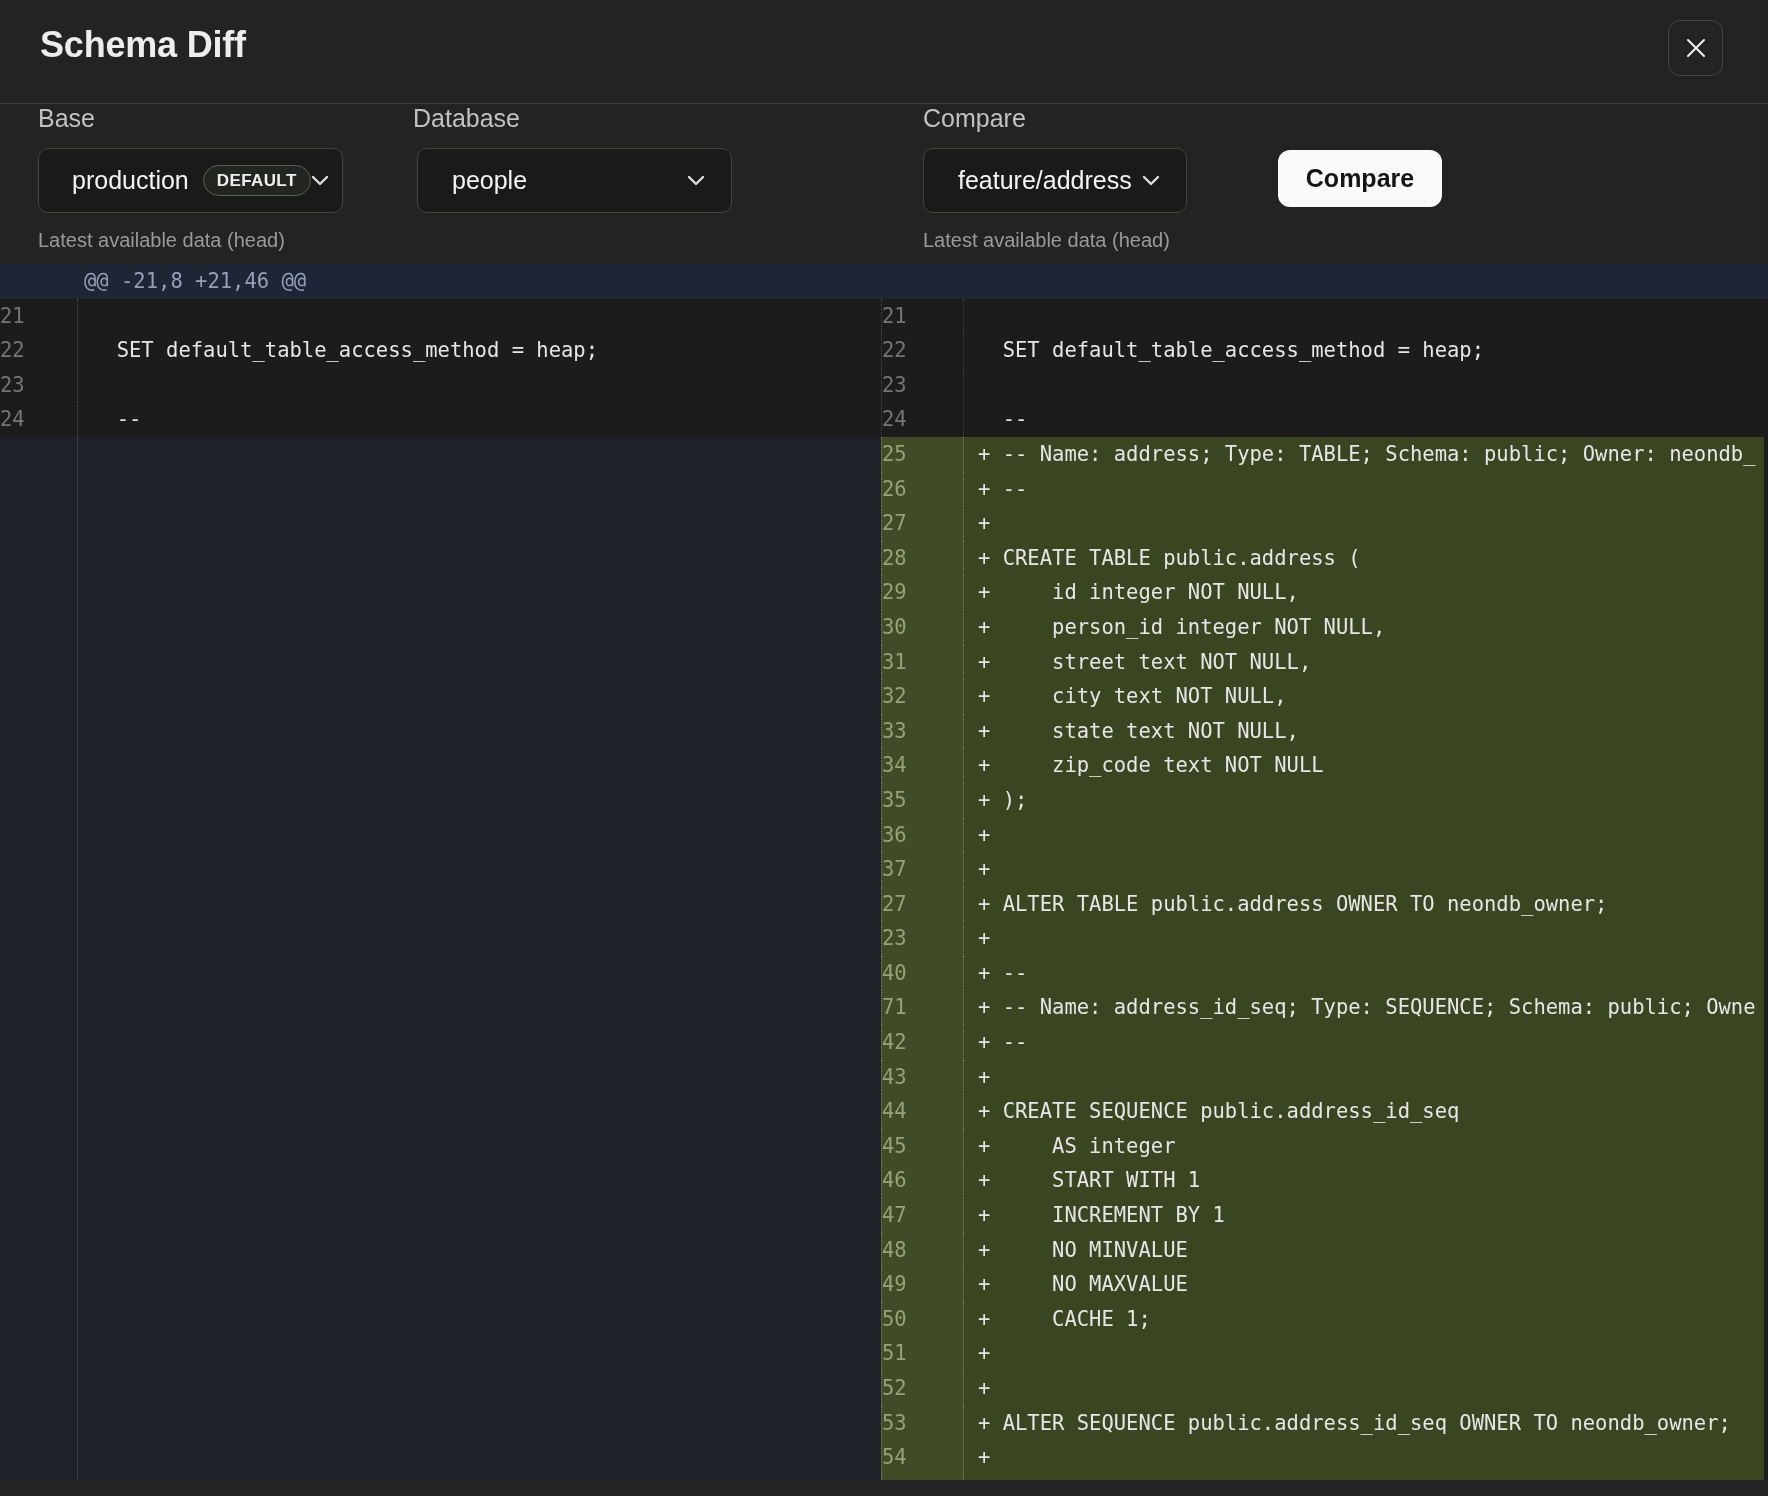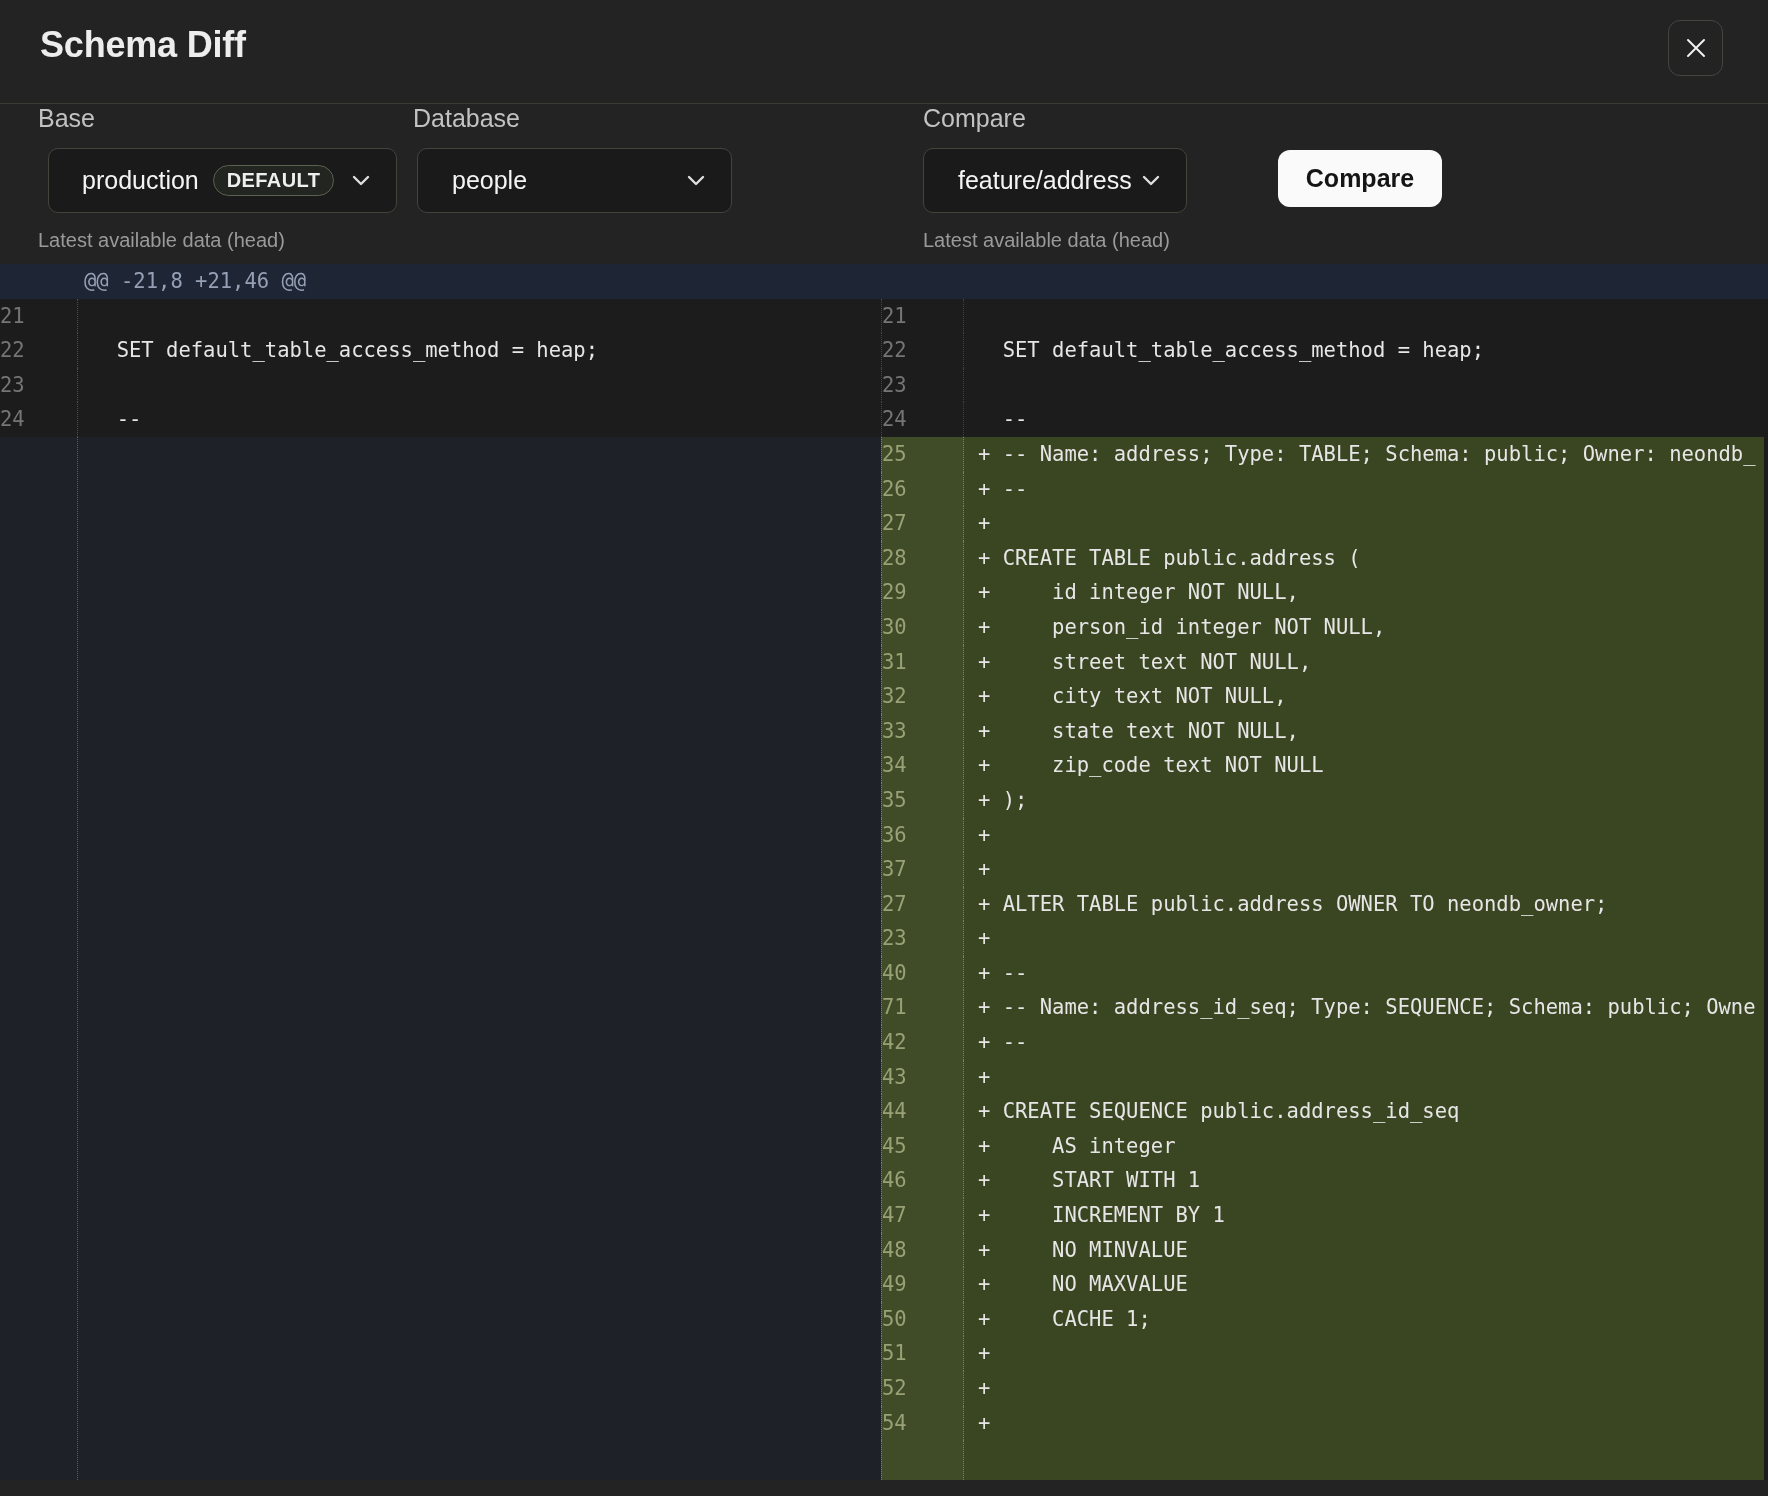--- a/index.html
+++ b/index.html
@@ -30,28 +30,28 @@
     position:absolute;top:104px;font-size:25px;line-height:28px;color:#c2c2c2;
   }
   .lbl-base{left:38px;}
   .lbl-database{left:413px;}
   .lbl-compare{left:923px;}
   .dropdown{
     position:absolute;top:148px;height:65px;box-sizing:border-box;
     background:#1a1a1a;border:1px solid #41453c;border-radius:10px;
     display:flex;align-items:center;padding:0 26px 0 34px;cursor:pointer;
   }
-  .dd-base{left:48px;width:349px;padding-left:33px;}
+  .dd-base{left:38px;width:305px;padding-left:33px;}
   .dd-database{left:417px;width:315px;}
   .dd-compare{left:923px;width:264px;}
   .dd-value{font-size:25px;color:#f4f4f4;white-space:nowrap;}
   .dd-chevron{margin-left:auto;display:flex;align-items:center;}
   .badge{
     margin-left:14px;
-    font-size:20px;font-weight:700;letter-spacing:0.4px;color:#efefef;
+    font-size:17px;font-weight:700;letter-spacing:0.4px;color:#efefef;
     border:1px solid #5b604f;border-radius:20px;background:#232620;
     padding:4px 13px;line-height:21px;white-space:nowrap;
   }
   .compare-btn{
     position:absolute;left:1278px;top:150px;width:164px;height:57px;
     background:var(--btn-bg);color:#151515;border:none;border-radius:12px;
     font-family:"Liberation Sans", sans-serif;
     font-size:25px;font-weight:600;cursor:pointer;
     display:flex;align-items:center;justify-content:center;
   }
@@ -299,20 +299,24 @@
         </div>
         <div class="drow added">
           <span class="lnum">51</span>
           <span class="lcode">+ </span>
         </div>
         <div class="drow added">
           <span class="lnum">52</span>
           <span class="lcode">+ </span>
         </div>
         <div class="drow added">
+          <span class="lnum">53</span>
+          <span class="lcode">+ ALTER SEQUENCE public.address_id_seq OWNER TO neondb_owner;</span>
+        </div>
+        <div class="drow added">
           <span class="lnum">54</span>
           <span class="lcode">+ </span>
         </div>
         <div class="right-extra">
         <div class="gut"></div>
         <div class="cnt"></div>
       </div>
     </div>
   </div>
   <div class="scroll-strip"></div>

